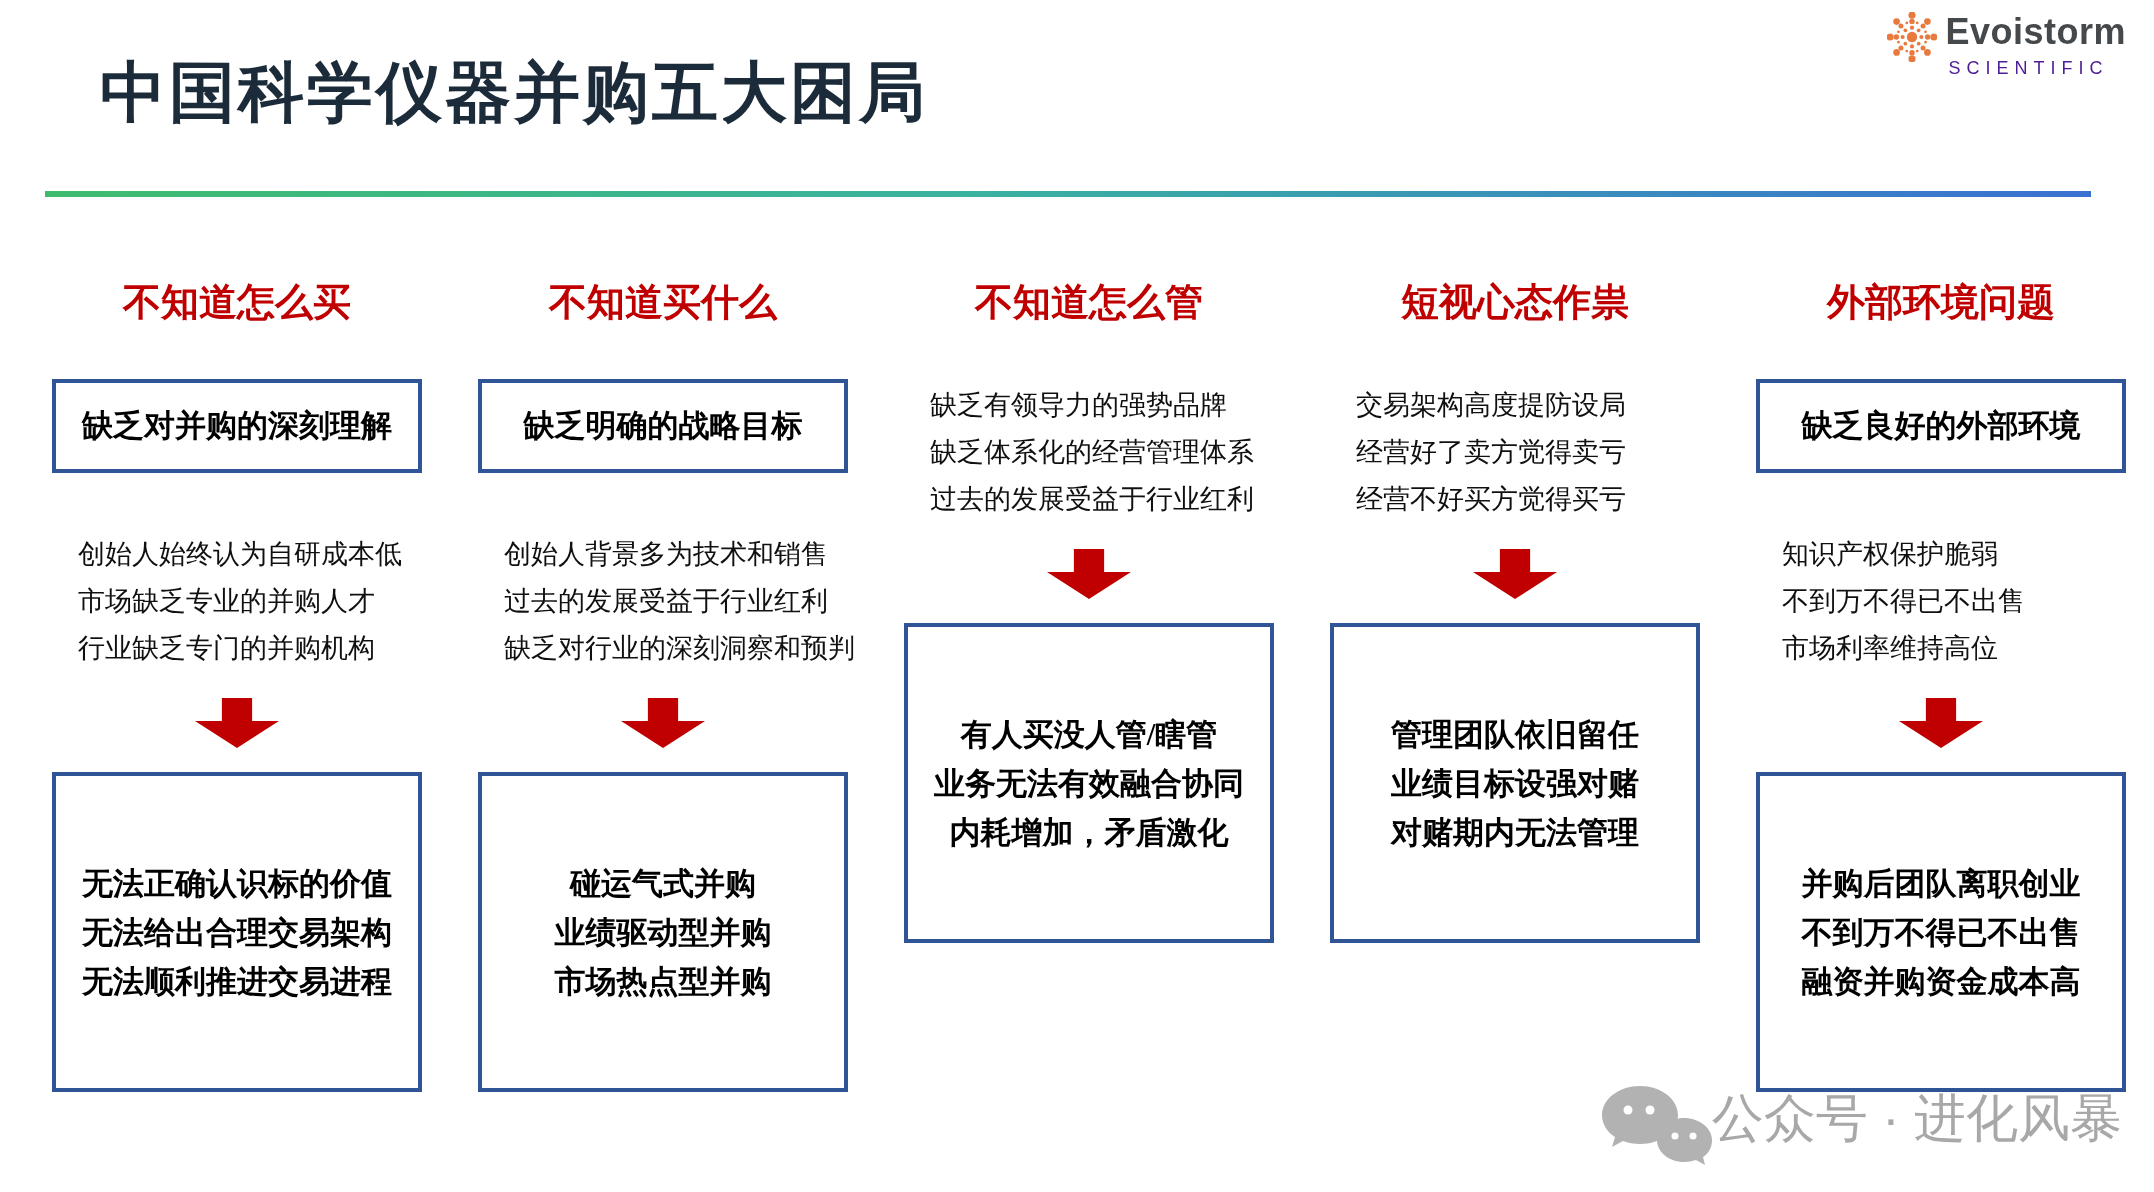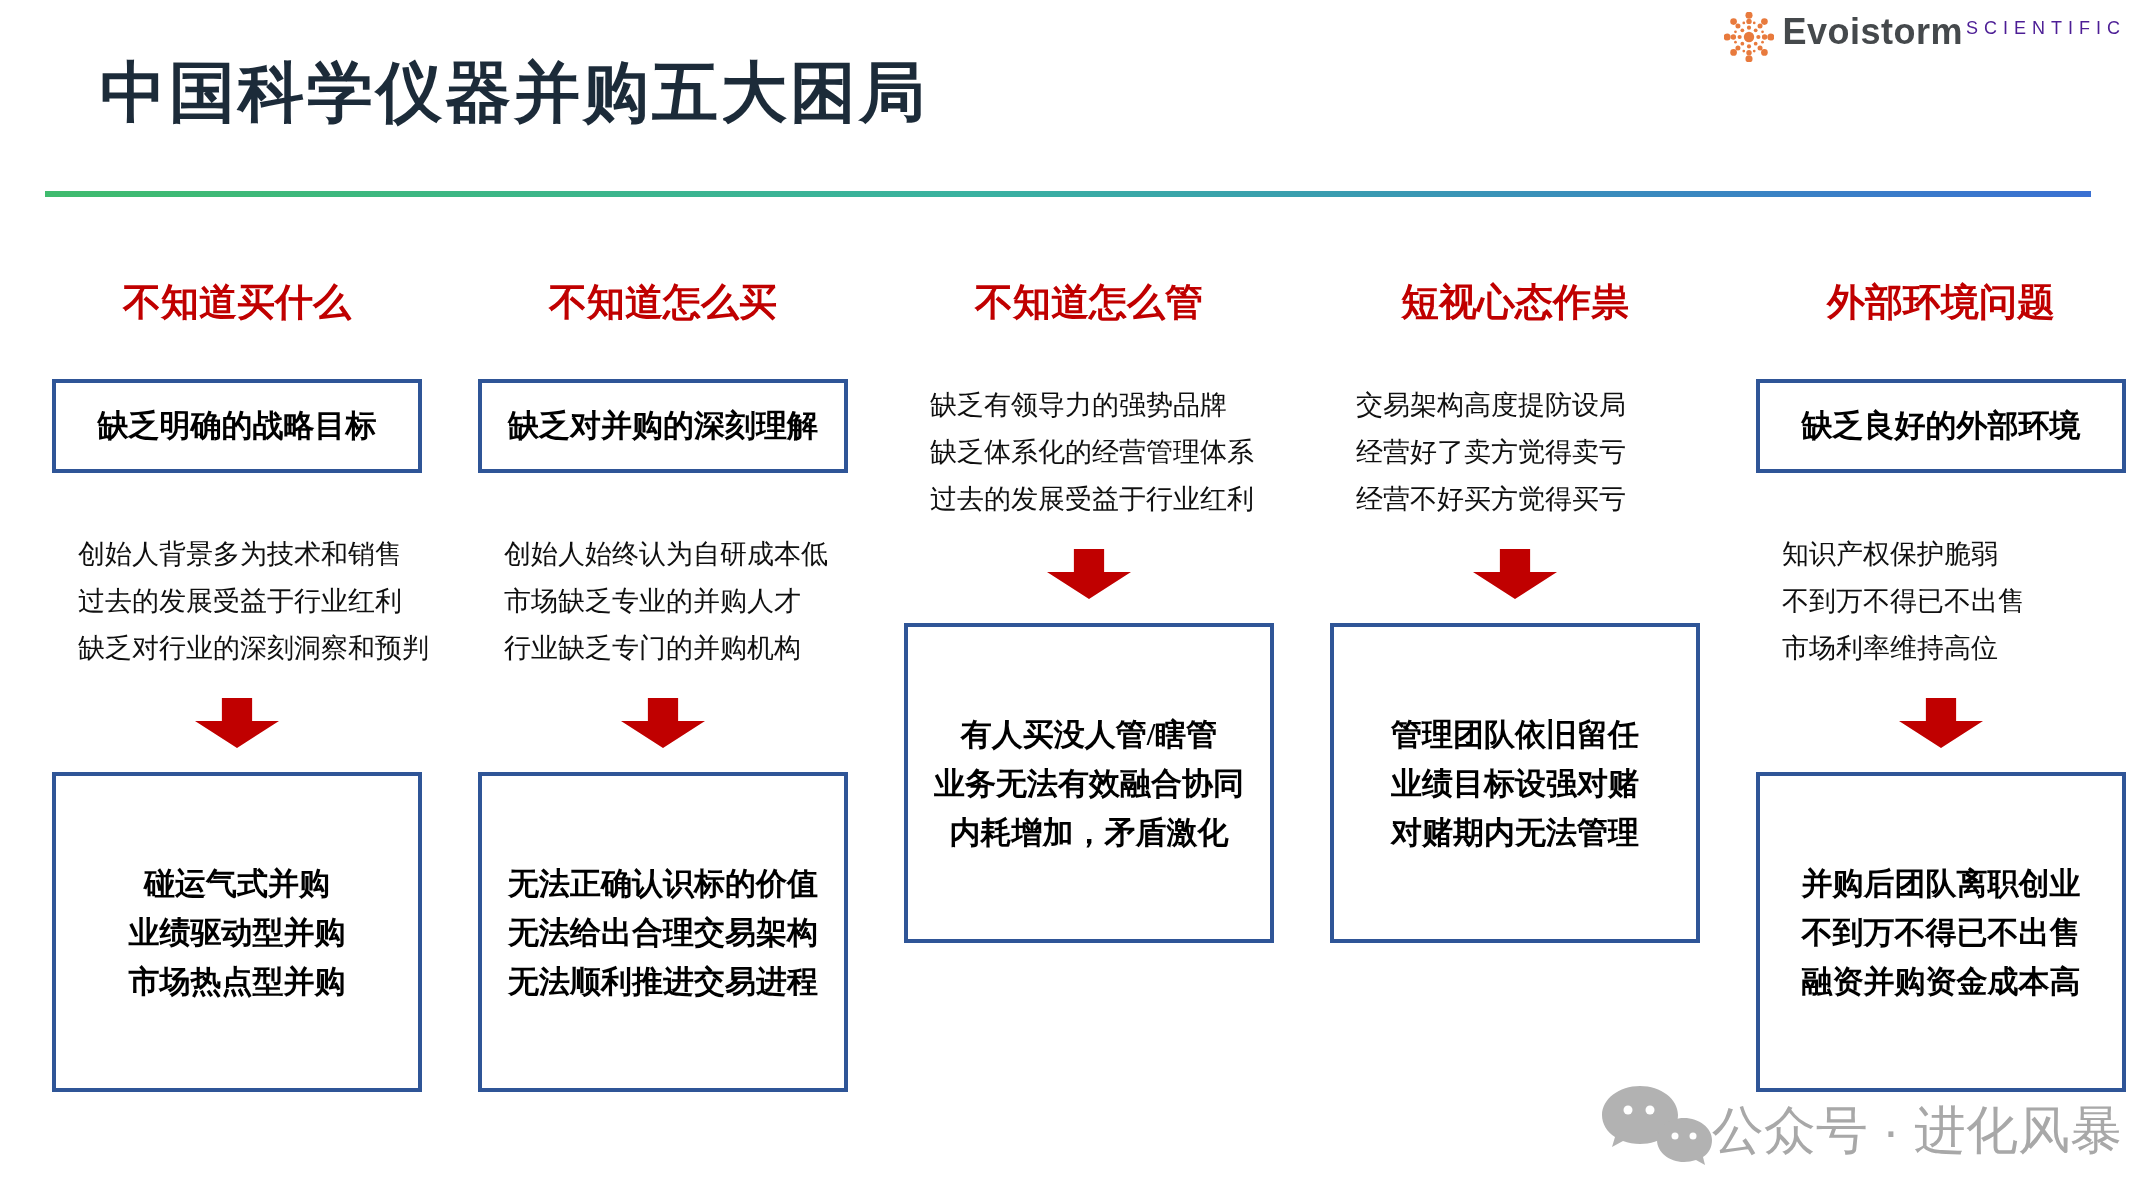--- a/index.html
+++ b/index.html
@@ -13,21 +13,21 @@
     white-space:nowrap;
   }
   .divider {
     position:absolute; left:45px; top:191px; width:2046px; height:6px;
     background:linear-gradient(90deg,#3fbb6e 0%,#3ab2a0 45%,#3a70d2 100%);
   }
   .logo {
     position:absolute; top:12px; right:28px;
     display:flex; align-items:flex-start; gap:8px;
   }
-  .logo-text { display:flex; flex-direction:row; }
+  .logo-text { display:flex; flex-direction:column; }
   .logo-name {
     font-family:"Liberation Sans", sans-serif; font-size:36px; font-weight:600;
     color:#45494c; line-height:40px; letter-spacing:0.5px;
   }
   .logo-sub {
     font-family:"Liberation Sans", sans-serif; font-size:18px; font-weight:500;
     color:#4c1d95; letter-spacing:6px; margin-top:6px; margin-left:3px;
   }
   .grid {
     position:absolute; left:52px; top:280px;
@@ -55,21 +55,21 @@
   }
   .bottom-box {
     margin-top:24px; width:100%; height:320px; box-sizing:border-box;
     border:4px solid #2f5597; background:#ffffff;
     display:flex; flex-direction:column; align-items:center; justify-content:center;
     font-size:31px; font-weight:bold; line-height:49px;
   }
   .bottom-box div { white-space:nowrap; }
   .watermark {
     position:absolute; right:32px; bottom:26px;
-    display:flex; align-items:flex-end; 
+    display:flex; align-items:flex-start; 
     font-family:"Liberation Sans", sans-serif;
     font-size:52px; color:#a8a8a8; white-space:nowrap;
   }
 </style>
 </head>
 <body>
 
 <div class="page">
 
   <div class="page-title">中国科学仪器并购五大困局</div>
@@ -116,52 +116,52 @@
       <div class="logo-name">Evoistorm</div>
       <div class="logo-sub">SCIENTIFIC</div>
     </div>
   </div>
 
   <div class="divider"></div>
 
   <div class="grid">
 
     <div class="col">
+      <div class="col-header">不知道怎么买</div>
+      <div class="top-box">
+        <span>缺乏对并购的深刻理解</span>
+      </div>
+      <div class="causes">
+        <div class="cause">创始人始终认为自研成本低</div>
+        <div class="cause">市场缺乏专业的并购人才</div>
+        <div class="cause">行业缺乏专门的并购机构</div>
+      </div>
+      <div class="down-arrow"></div>
+      <div class="bottom-box">
+        <div>无法正确认识标的价值</div>
+        <div>无法给出合理交易架构</div>
+        <div>无法顺利推进交易进程</div>
+      </div>
+    </div>
+
+    <div class="col">
       <div class="col-header">不知道买什么</div>
       <div class="top-box">
         <span>缺乏明确的战略目标</span>
       </div>
       <div class="causes">
         <div class="cause">创始人背景多为技术和销售</div>
         <div class="cause">过去的发展受益于行业红利</div>
         <div class="cause">缺乏对行业的深刻洞察和预判</div>
       </div>
       <div class="down-arrow"></div>
       <div class="bottom-box">
         <div>碰运气式并购</div>
         <div>业绩驱动型并购</div>
         <div>市场热点型并购</div>
-      </div>
-    </div>
-
-    <div class="col">
-      <div class="col-header">不知道怎么买</div>
-      <div class="top-box">
-        <span>缺乏对并购的深刻理解</span>
-      </div>
-      <div class="causes">
-        <div class="cause">创始人始终认为自研成本低</div>
-        <div class="cause">市场缺乏专业的并购人才</div>
-        <div class="cause">行业缺乏专门的并购机构</div>
-      </div>
-      <div class="down-arrow"></div>
-      <div class="bottom-box">
-        <div>无法正确认识标的价值</div>
-        <div>无法给出合理交易架构</div>
-        <div>无法顺利推进交易进程</div>
       </div>
     </div>
 
     <div class="col">
       <div class="col-header">不知道怎么管</div>
       <div class="causes">
         <div class="cause">缺乏有领导力的强势品牌</div>
         <div class="cause">缺乏体系化的经营管理体系</div>
         <div class="cause">过去的发展受益于行业红利</div>
       </div>

